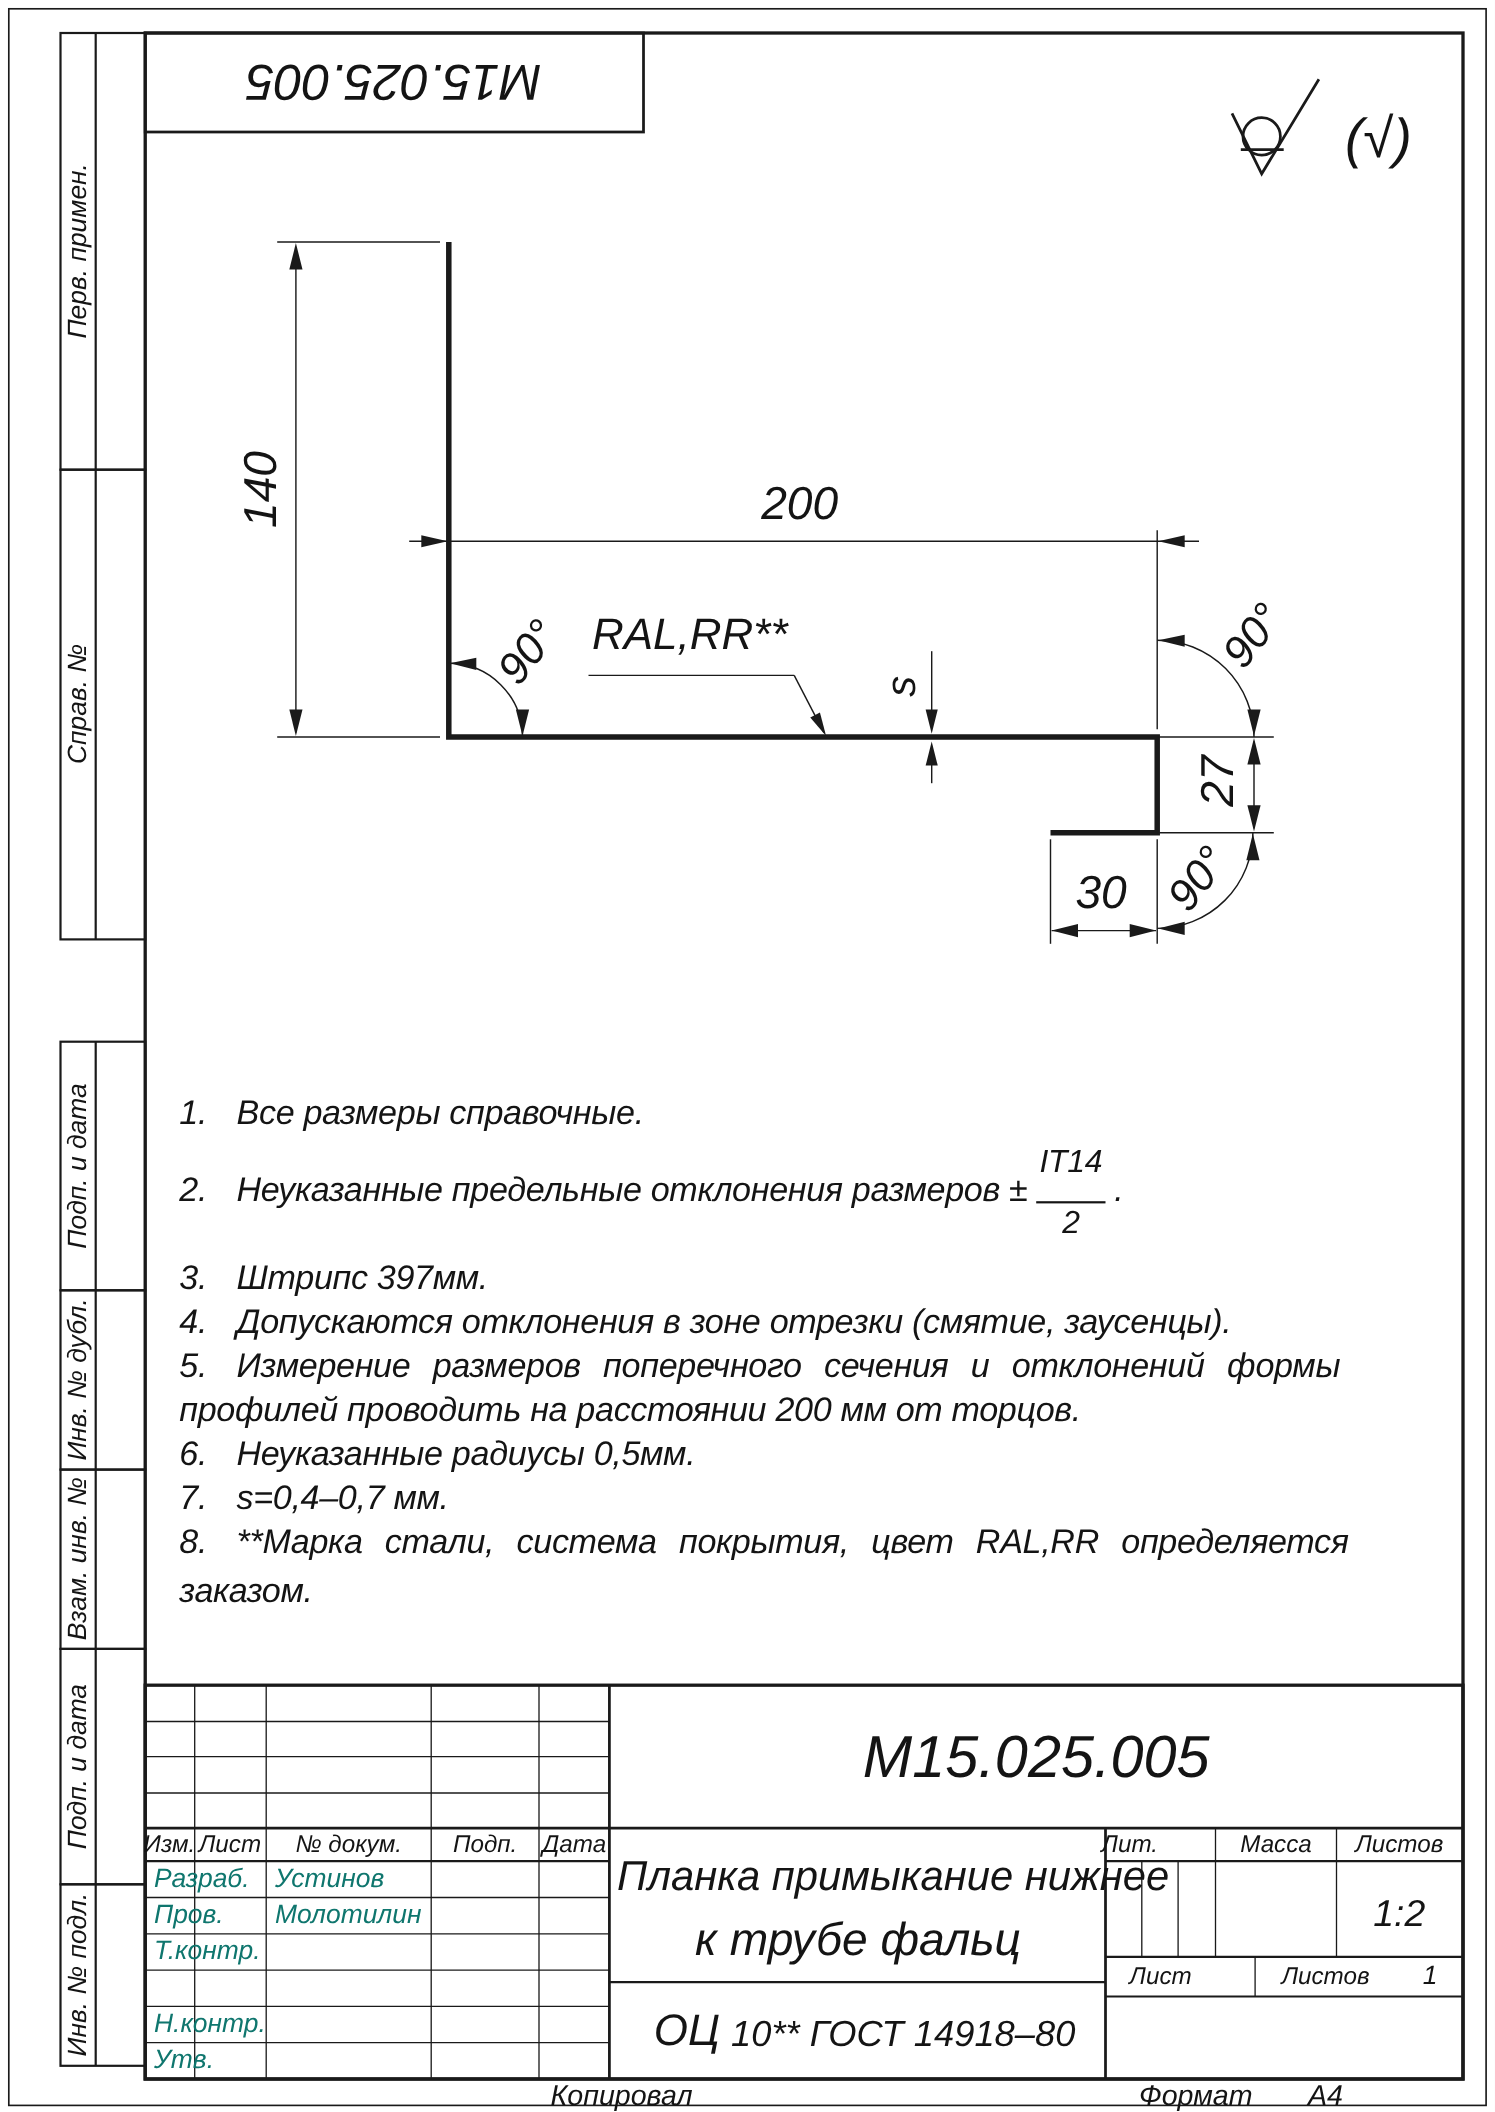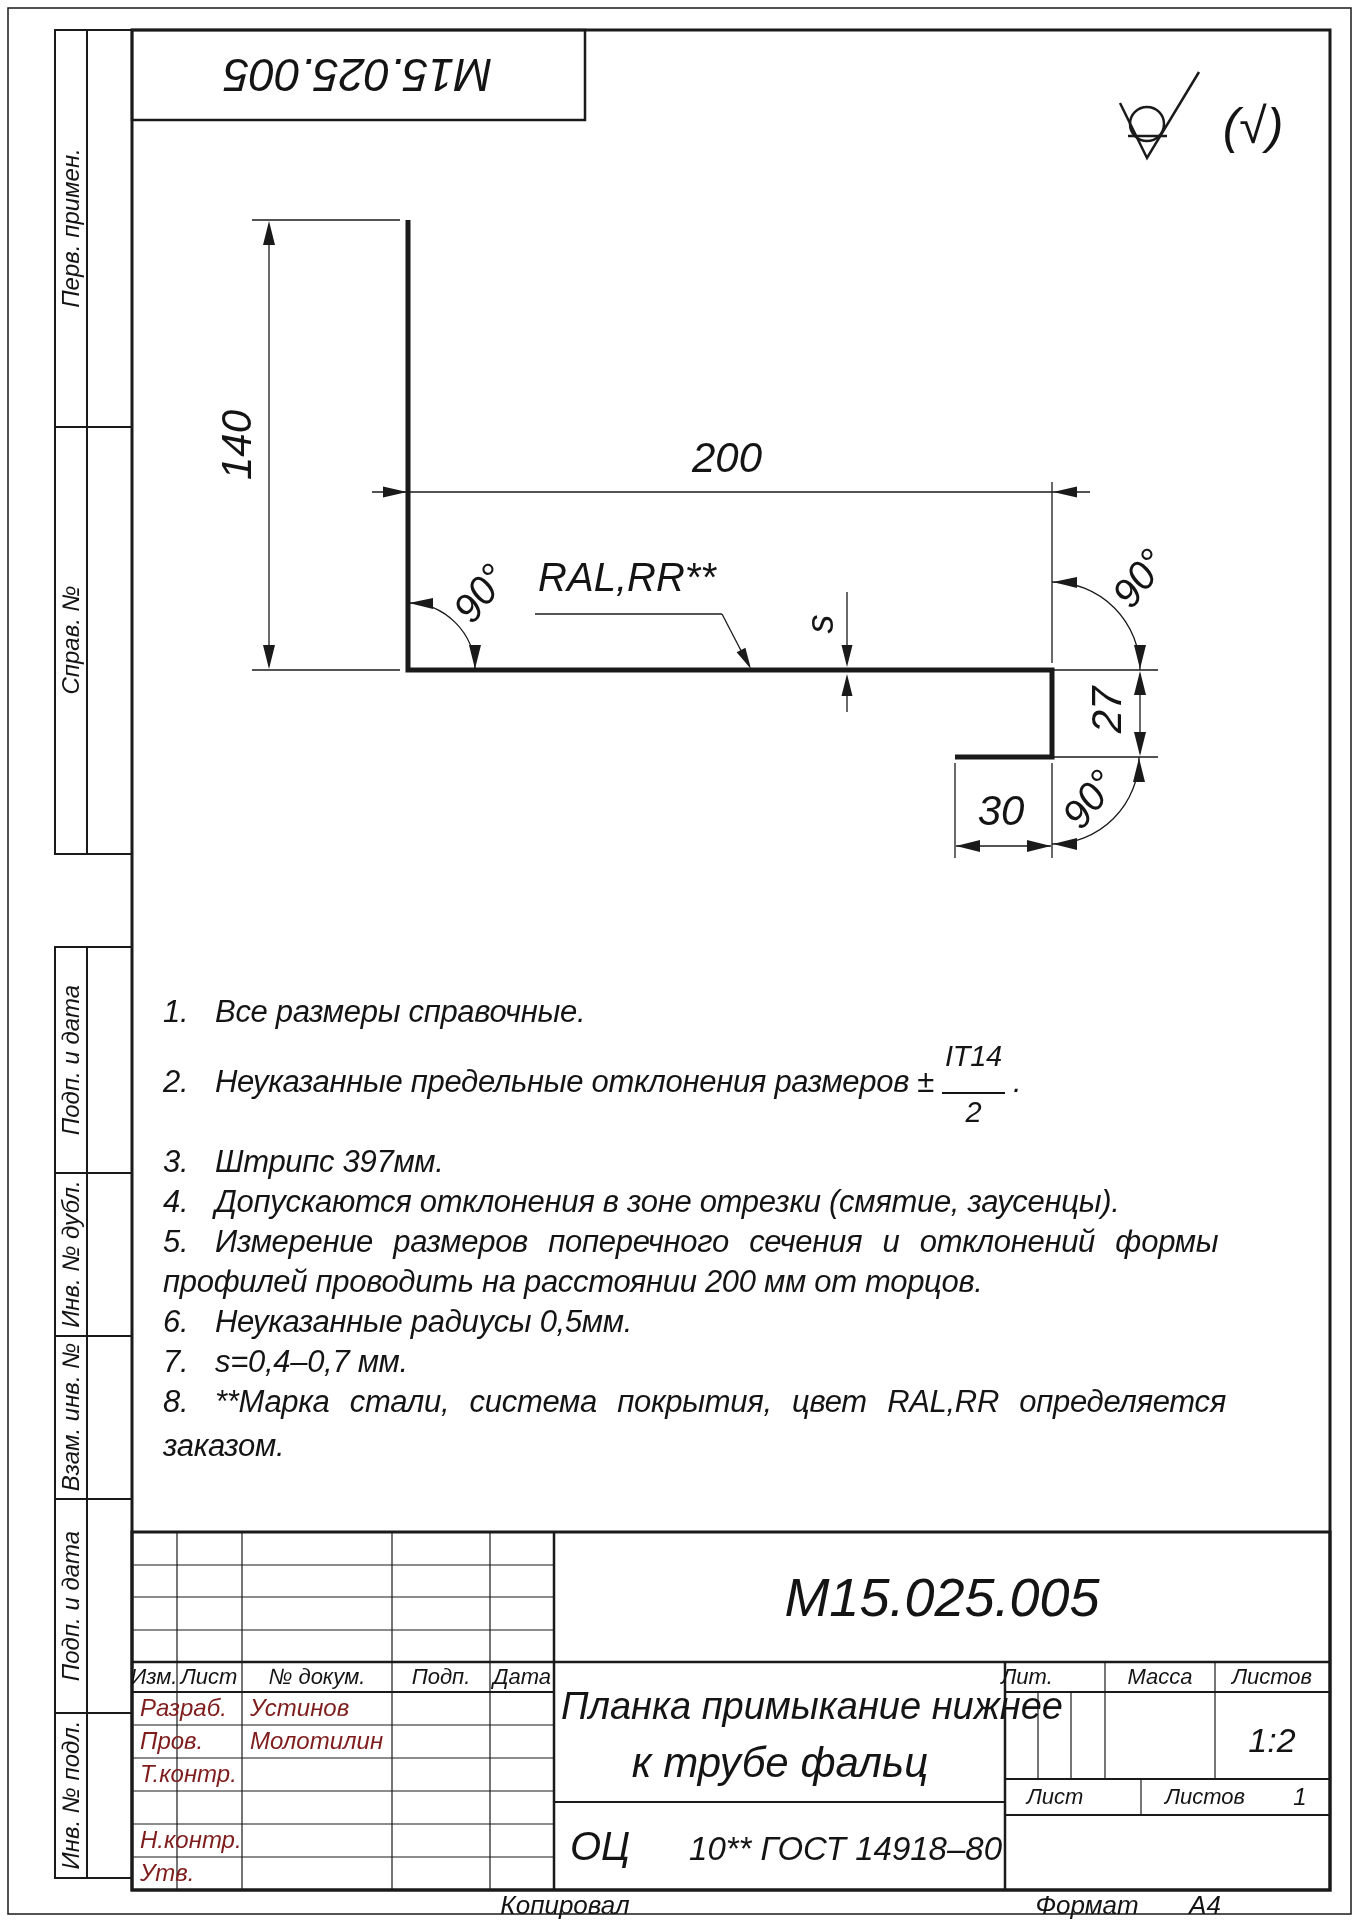--- a/index.html
+++ b/index.html
@@ -2,34 +2,34 @@
 <html><head>
 <meta charset="utf-8">
 <style>
   html,body{margin:0;padding:0;background:#e8e8e8}
   .sheet{position:relative;width:1359px;height:1920px;background:#ffffff;
          font-family:"Liberation Sans",sans-serif;color:#141414;overflow:hidden}
   svg{position:absolute;left:0;top:0}
   .t{position:absolute;font-style:italic;white-space:nowrap;line-height:1;
      transform:translate(-50%,-50%);color:#141414}
   .tl{position:absolute;font-style:italic;white-space:nowrap;line-height:1;
-     transform:translate(0,-50%);color:#7f1d1d}
+     transform:translate(0,-50%);color:#0f766e}
   .r90{transform:translate(-50%,-50%) rotate(-90deg)}
   .r52{transform:translate(-50%,-50%) rotate(-52deg)}
   .r180{transform:translate(-50%,-50%) rotate(180deg)}
   .note{position:absolute;left:163px;height:40px;display:flex;align-items:center;
         font-style:italic;font-size:31px;white-space:nowrap;letter-spacing:-0.3px}
   .note .n{display:inline-block;width:52px}
   .sp{word-spacing:12px}
   .frac{display:inline-flex;flex-direction:column;align-items:center;margin:0 8px;
         font-size:29px;transform:translateY(2px)}
   .frac .fn{border-bottom:2px solid #141414;padding:0 3px 19px}
   .frac .fd{padding-top:2px}
   .mat{position:absolute;left:570px;top:1804px;width:432px;height:84px;
-       display:flex;align-items:center;justify-content:space-between;gap:10px;font-style:italic}
+       display:flex;align-items:center;justify-content:center;gap:10px;font-style:italic}
   .mat .frac{font-size:33px;margin:0}
   .mat .pre{font-size:40px}
 </style>
 </head>
 <body>
 
 <div class="sheet">
 
   <svg width="1359" height="1920" viewBox="0 0 1359 1920" fill="none" stroke="#1a1a1a">
 

